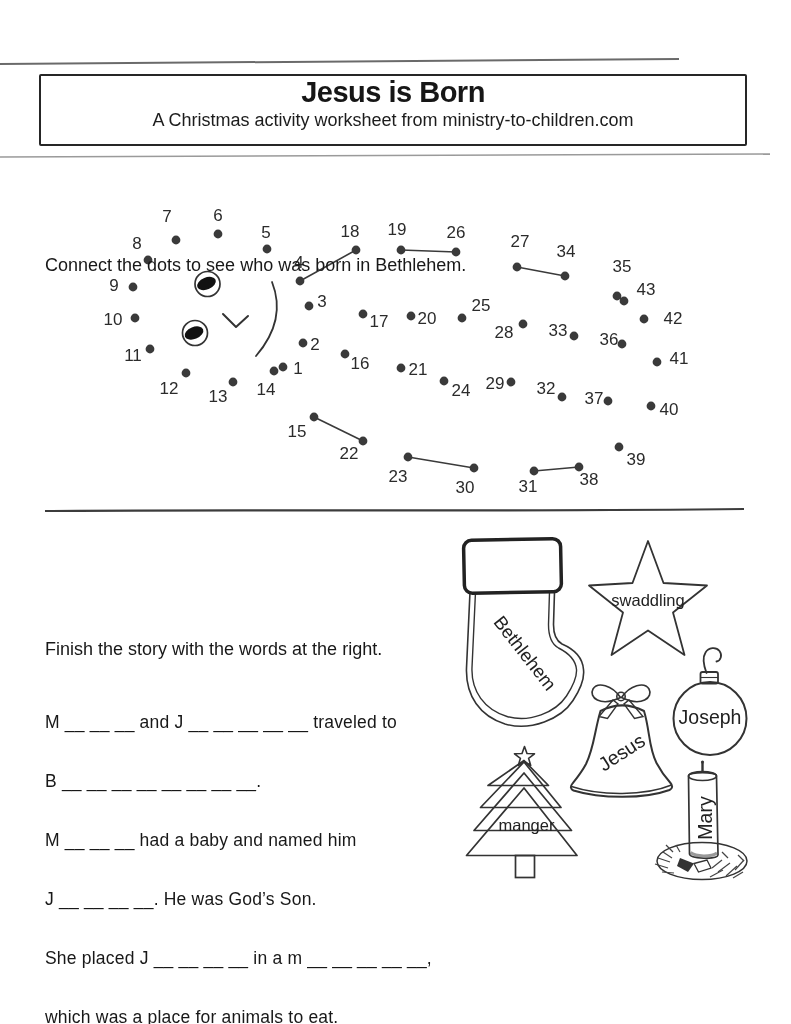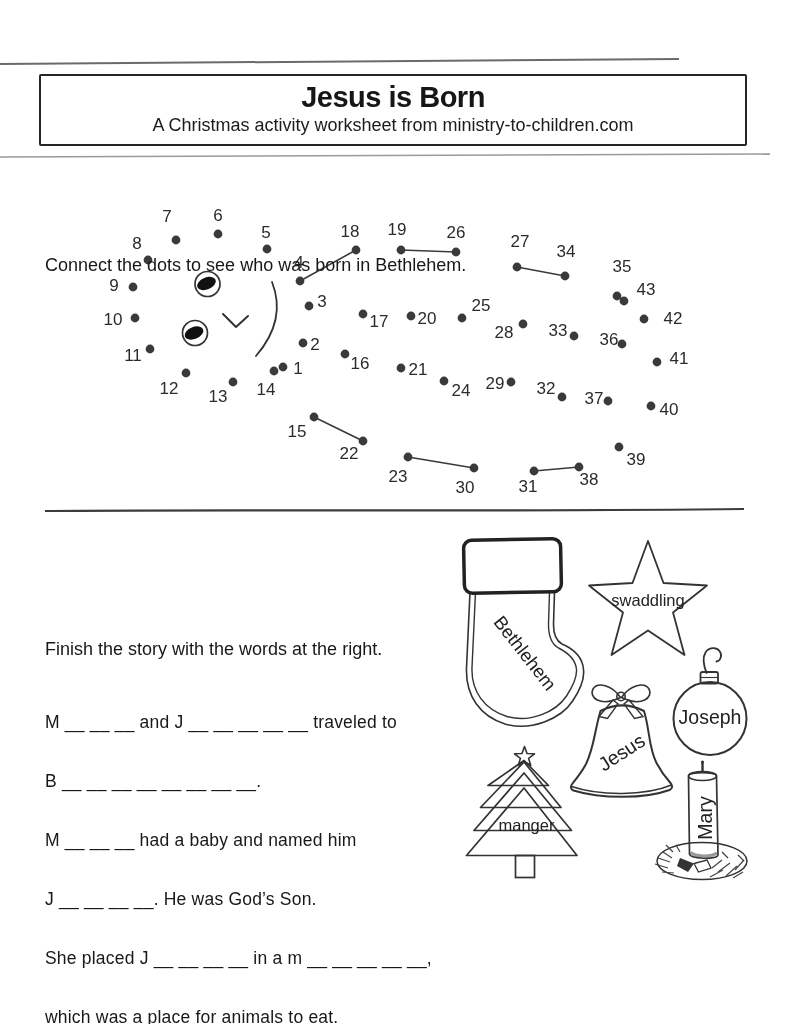--- a/index.html
+++ b/index.html
@@ -5,21 +5,21 @@
   html,body{margin:0;padding:0;background:#fff;}
   .page{
     position:relative;width:791px;height:1024px;background:#ffffff;overflow:hidden;
     font-family:"Liberation Sans",sans-serif;color:#1c1c1c;
   }
   .header-box{
     position:absolute;left:39px;top:74px;width:704px;height:68px;
     border:2.5px solid #262626;border-radius:2px;background:#fff;text-align:center;
   }
   .header-title{
-    display:block;margin-top:5px;font-size:29px;font-weight:bold;letter-spacing:-0.5px;color:#161616;
+    display:block;font-size:29px;font-weight:bold;letter-spacing:-0.5px;color:#161616;
   }
   .header-subtitle{
     display:block;margin-top:1px;font-size:18px;color:#1c1c1c;
   }
   .instruction{
     position:absolute;left:45px;font-size:18px;color:#181818;white-space:nowrap;
   }
   #connect-instruction{top:183px;}
   #story-instruction{top:546px;}
   .story-line{

